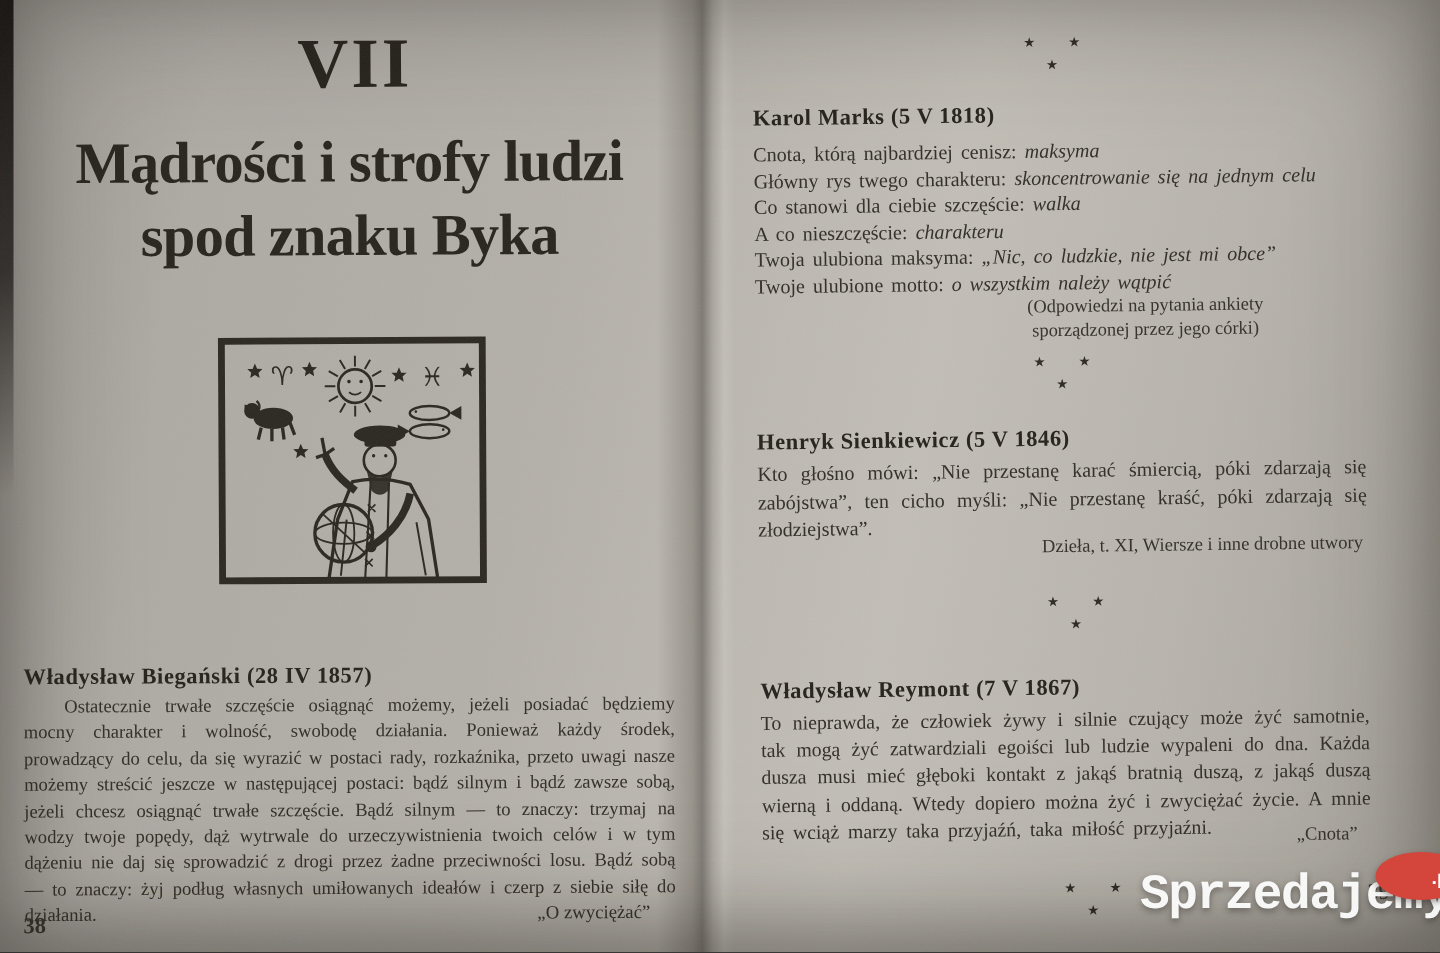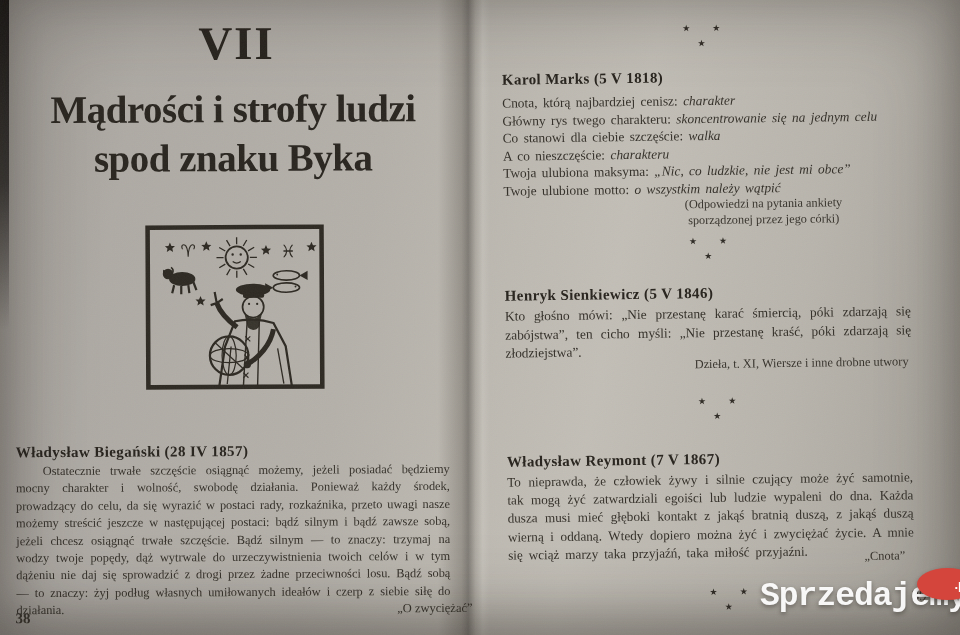--- a/index.html
+++ b/index.html
@@ -9,21 +9,21 @@
     font-family:"Liberation Serif", serif;color:#2e2a24;}
   .vignette{position:absolute;inset:0;pointer-events:none;
     box-shadow:inset 0 0 90px rgba(35,30,25,.38), inset 0 -18px 40px rgba(35,30,25,.25);}
   .edge-dark{position:absolute;left:0;top:0;width:9px;height:330px;pointer-events:none;
     background:linear-gradient(to bottom, rgba(14,12,10,.95) 0%, rgba(14,12,10,.7) 55%, rgba(14,12,10,0) 100%);}
   .gutter{position:absolute;left:438px;top:0;width:52px;height:635px;pointer-events:none;
     background:linear-gradient(to right, rgba(60,54,46,0) 0%, rgba(60,54,46,.28) 45%, rgba(30,26,22,.38) 58%, rgba(60,54,46,.12) 72%, rgba(255,255,250,.10) 86%, rgba(60,54,46,0) 100%);}
   .grain{position:absolute;inset:0;opacity:.05;pointer-events:none;}
 
   .page{position:absolute;top:0;height:635px;}
-  .page-left{left:0;width:458px;padding-left:39px;}
+  .page-left{left:0;width:458px;}
   .page-right{left:458px;width:502px;}
   .tilt-l{position:absolute;inset:0;transform:rotate(-0.3deg);}
   .tilt-r{position:absolute;inset:0;transform:rotate(-0.75deg);}
 
   .chapter-no{position:absolute;top:16px;left:0;width:458px;text-align:center;padding-left:18px;box-sizing:border-box;
     font-size:47px;font-weight:bold;letter-spacing:2px;color:#27231d;}
   .chapter-title{position:absolute;top:84px;left:0;width:458px;text-align:center;padding-left:10px;box-sizing:border-box;
     font-size:39px;line-height:49px;font-weight:600;color:#29251f;letter-spacing:-0.5px;}
   .woodcut{position:absolute;left:144px;top:222px;width:182px;height:172px;}
 
@@ -150,21 +150,21 @@
       <div class="sep sep1">
         <div class="r1">
             <span>★</span>
             <span>★</span>
           </div>
         <div class="r2"><span>★</span></div>
       </div>
 
       <div class="sec-heading rp-h1">Karol Marks (5 V 1818)</div>
       <div class="rp-lines">
-        <div class="ln"><span>Cnota, którą najbardziej cenisz:</span> <span class="val">charakter</span></div>
+        <div class="ln"><span>Cnota, którą najbardziej cenisz:</span> <span class="val">maksyma</span></div>
         <div class="ln"><span>Główny rys twego charakteru:</span> <span class="val">skoncentrowanie się na jednym celu</span></div>
         <div class="ln"><span>Co stanowi dla ciebie szczęście:</span> <span class="val">walka</span></div>
         <div class="ln"><span>A co nieszczęście:</span> <span class="val">charakteru</span></div>
         <div class="ln"><span>Twoja ulubiona maksyma:</span> <span class="val">„Nic, co ludzkie, nie jest mi obce”</span></div>
         <div class="ln"><span>Twoje ulubione motto:</span> <span class="val">o wszystkim należy wątpić</span></div>
       </div>
       <div class="cite-block">
         <div>(Odpowiedzi na pytania ankiety</div>
         <div>sporządzonej przez jego córki)</div>
       </div>

